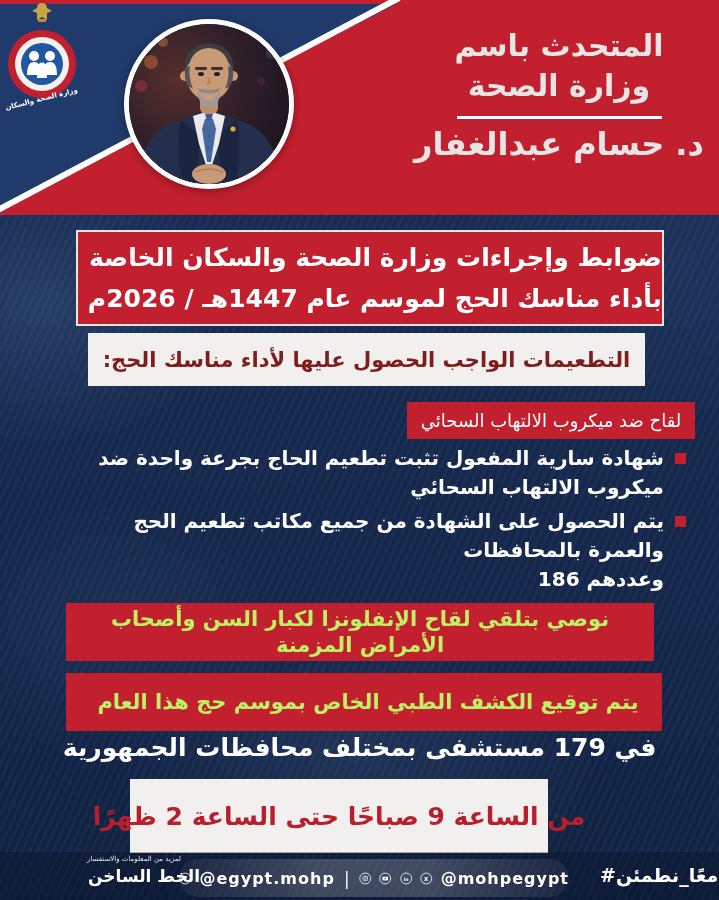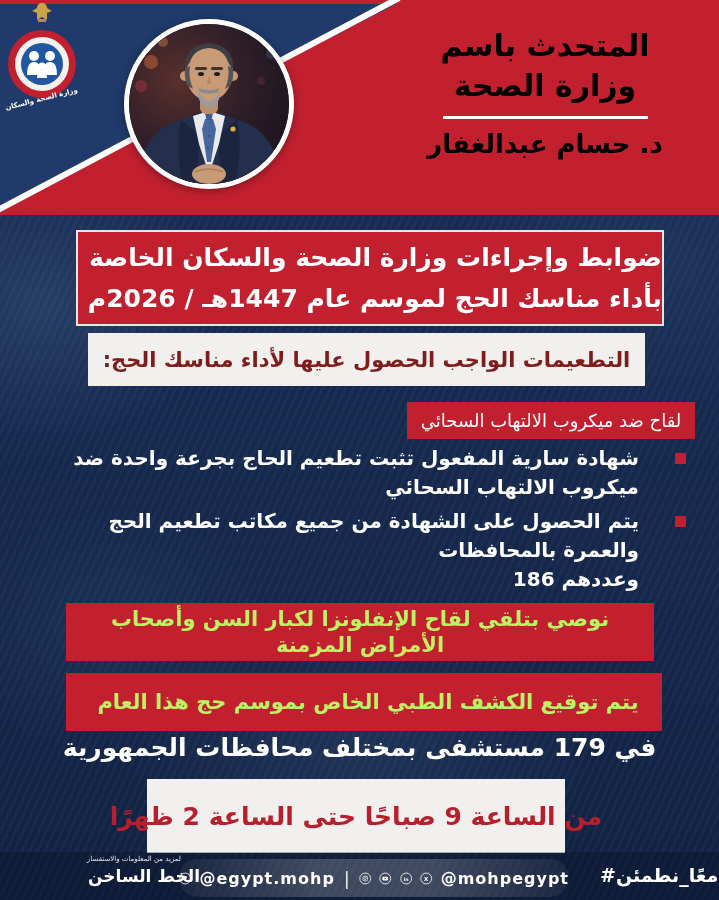--- a/index.html
+++ b/index.html
@@ -16,59 +16,59 @@
   }
   .abs{position:absolute;}
   
   .header{left:0;top:0;width:719px;height:215px;background:#c2202f;overflow:hidden;}
   .header svg{position:absolute;left:0;top:0;}
   .photo-ring{
     left:124px;top:19px;width:160px;height:160px;border-radius:50%;
     border:5px solid #fff;overflow:hidden;background:#241a22;
     box-shadow:0 2px 8px rgba(0,0,0,.35);
   }
-  .speaker-block{left:395px;top:26px;width:300px;text-align:center;color:#000000;direction:rtl;}
+  .speaker-block{left:409px;top:26px;width:300px;text-align:center;color:#e5e5e5;direction:rtl;}
   .speaker-title{font-size:30px;font-weight:700;line-height:40px;letter-spacing:0;}
   .name-divider{width:205px;height:3px;background:#fff;margin:10px auto 9px auto;}
-  .speaker-name{font-size:26px;font-weight:700;line-height:32px;}
+  .speaker-name{font-size:32px;font-weight:700;line-height:32px;}
   .logo{left:33px;top:12px;width:84px;height:112px;}
   
   .title-box{
     left:76px;top:230px;width:588px;height:96px;background:#c2202f;
     border:2px solid #e6e6e6;box-sizing:border-box;color:#fff;direction:rtl;
     display:flex;flex-direction:column;justify-content:center;text-align:right;
     font-weight:700;font-size:25px;line-height:41px;
   }
   .subtitle-box{
     left:88px;top:333px;width:557px;height:53px;background:#f1f0ee;
     color:#7f1d1d;direction:rtl;display:flex;align-items:center;justify-content:center;
     font-weight:700;font-size:21px;white-space:nowrap;
   }
   .vaccine-label{
     left:407px;top:402px;width:288px;height:37px;background:#c2202f;
     color:#fff;direction:rtl;display:flex;align-items:center;justify-content:center;
     font-weight:400;font-size:18px;white-space:nowrap;
   }
   .bullets{left:66px;top:444px;width:620px;direction:rtl;color:#fff;}
-  .bullet{display:flex;margin-bottom:5px;gap:25px;}
+  .bullet{display:flex;margin-bottom:5px;}
   .bullet .sq{flex:0 0 11px;width:11px;height:11px;background:#c2202f;margin-top:9px;margin-left:11px;}
   .bullet .txt{font-size:20px;font-weight:700;line-height:29px;white-space:pre-line;}
   .banner{
     left:66px;width:588px;height:58px;background:#c2202f;color:#bef264;direction:rtl;
     display:flex;align-items:center;justify-content:center;text-align:center;
     font-weight:700;font-size:21px;line-height:26px;
   }
   .banner-flu{top:603px;}
   .banner-checkup{top:673px;padding-left:8px;}
   .hospitals-line{
     left:0;top:733px;width:719px;text-align:center;color:#fff;direction:rtl;
     font-weight:700;font-size:25px;white-space:nowrap;
   }
   .time-box{
-    left:147px;top:779px;width:418px;height:74px;background:#f1f0ee;
+    left:130px;top:779px;width:418px;height:74px;background:#f1f0ee;
     color:#b81f2d;direction:rtl;display:flex;align-items:center;justify-content:center;
     font-weight:700;font-size:25px;white-space:nowrap;
   }
   
   .footer-band{left:0;top:852px;width:719px;height:48px;background:rgba(6,14,30,.30);}
   .hotline-number{
     left:28px;top:862px;width:57px;height:43px;background:#d42031;color:#fff;
     display:flex;align-items:center;justify-content:center;font-weight:700;font-size:18px;margin-top:44px;
   }
   .hotline-small{left:84px;top:855px;width:100px;text-align:center;color:#e8e8ee;font-size:7px;direction:rtl;white-space:nowrap;}

